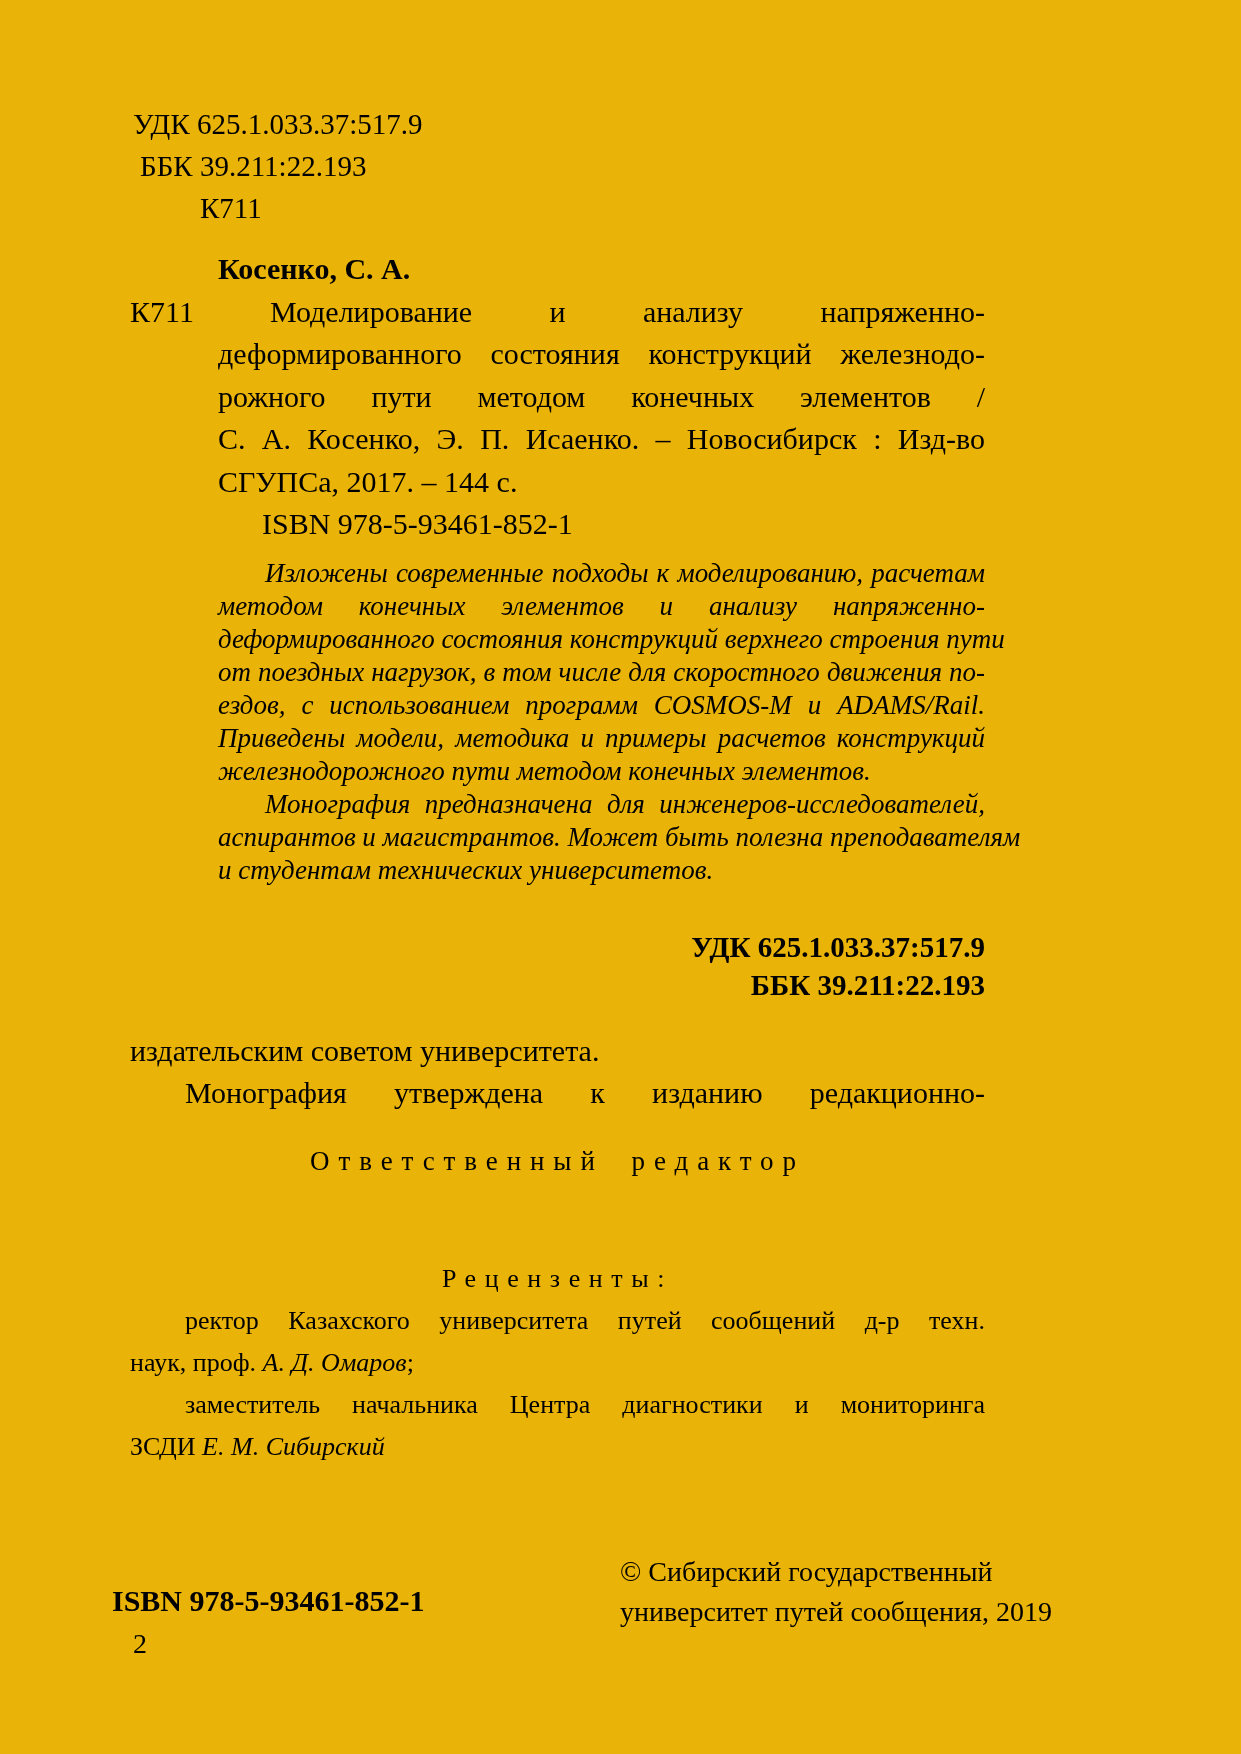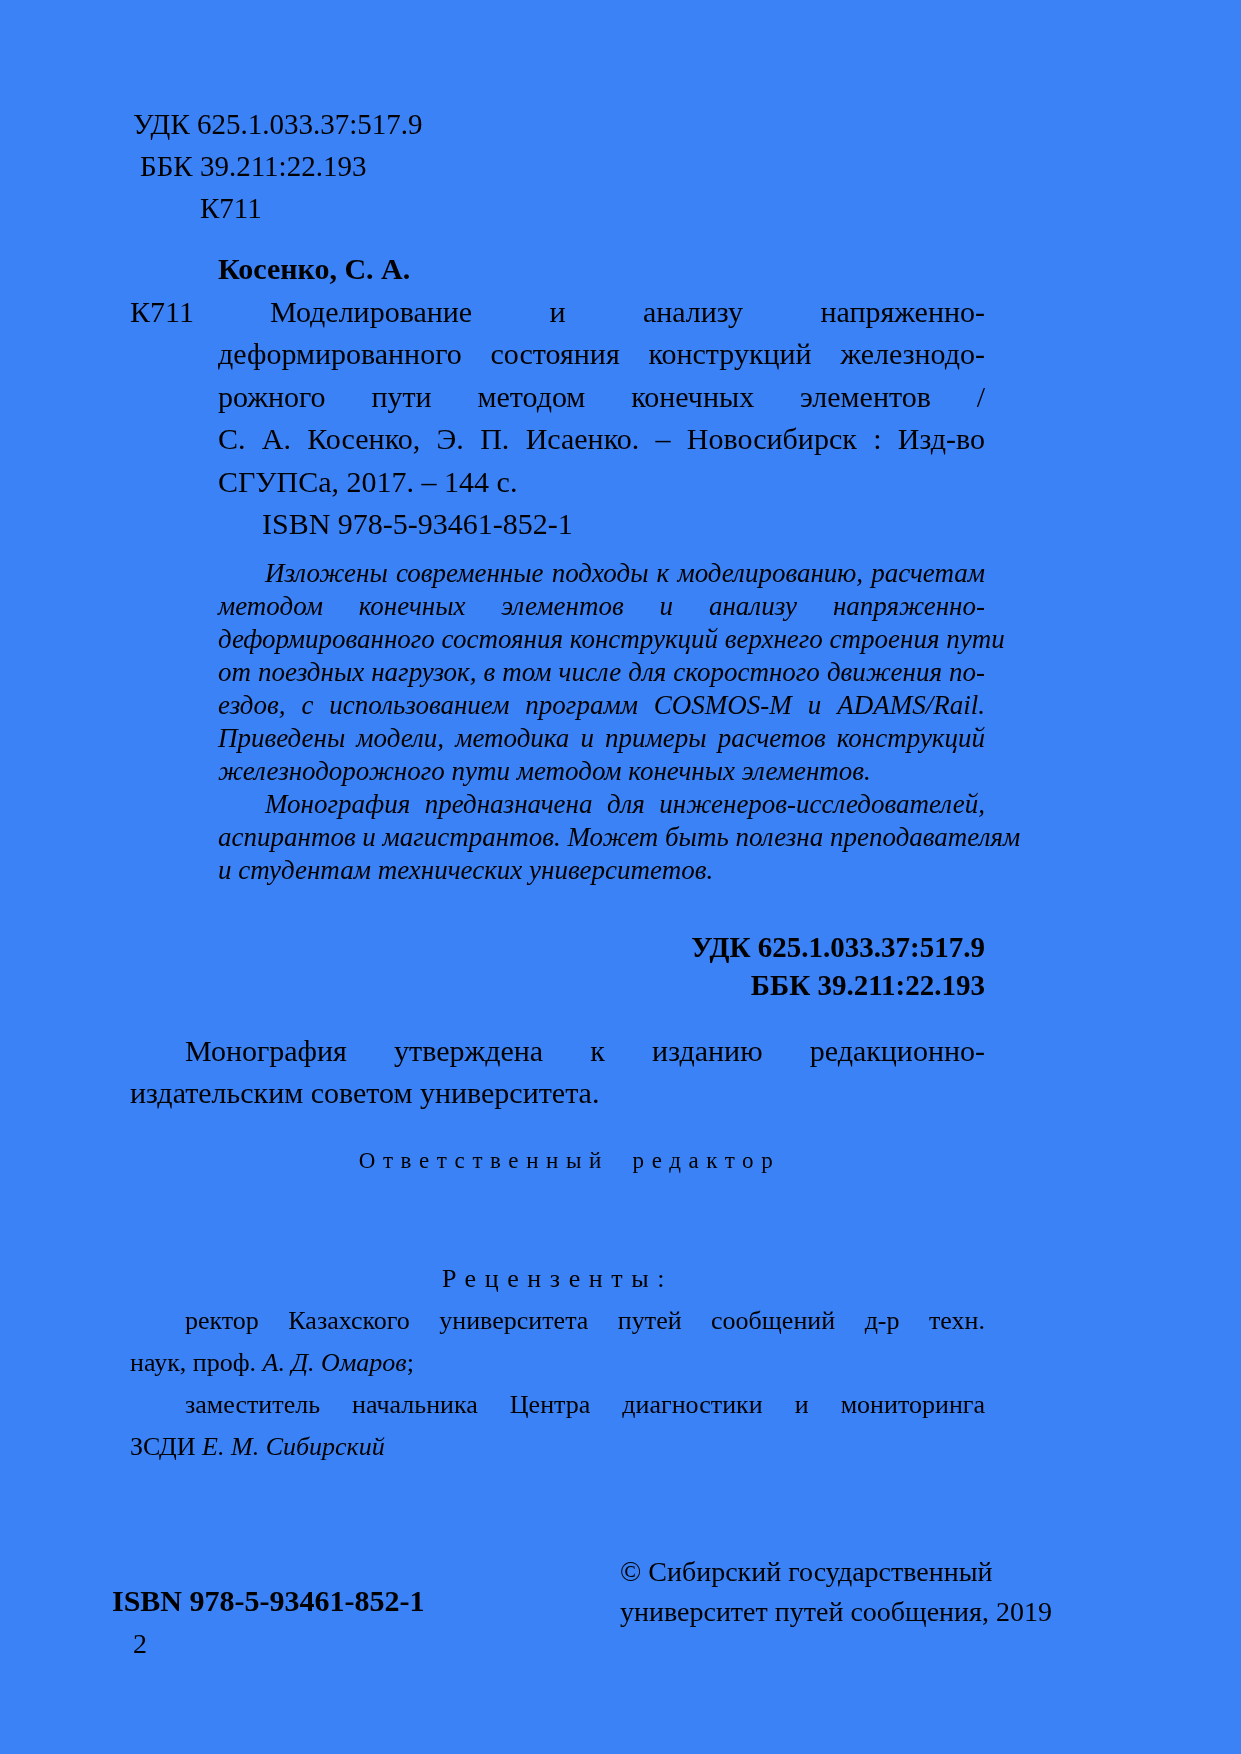--- a/index.html
+++ b/index.html
@@ -1,20 +1,20 @@
 <!DOCTYPE html>
 <html><head>
 <meta charset="utf-8">
 <style>
   html, body { margin: 0; padding: 0; background: #ffffff; }
   .page {
     position: relative;
     width: 1241px;
     height: 1754px;
-    background: #3b82f6;
+    background: #eab308;
     color: #000000;
     font-family: "Liberation Serif", serif;
     overflow: hidden;
   }
   .abs { position: absolute; }
   .pre { white-space: pre; }
   .line { white-space: nowrap; }
   .just { text-align: justify; text-align-last: justify; }
   .left { text-align: left; text-align-last: left; }
   .bold { font-weight: bold; }
@@ -31,21 +31,21 @@
   .card-isbn { padding-left: 44px; }
 
   .annotation { left: 218px; top: 557px; width: 767px; font-size: 27px; line-height: 33px; font-style: italic; }
   .indent47 { padding-left: 47px; }
 
   .classif { left: 130px; top: 928px; width: 855px; font-size: 29px; line-height: 38px; font-weight: bold; text-align: right; }
 
   .approval { left: 130px; top: 1030px; width: 855px; font-size: 30px; line-height: 42px; }
   .indent55 { padding-left: 55px; }
 
-  .editor { left: 142px; top: 1140px; width: 855px; font-size: 23px; line-height: 42px; }
+  .editor { left: 130px; top: 1140px; width: 855px; font-size: 27px; line-height: 42px; }
   .spaced { letter-spacing: 0.33em; word-spacing: 0.45em; }
 
   .reviewers { left: 130px; top: 1258px; width: 855px; font-size: 26px; line-height: 42px; }
 
   .copyright { left: 620px; top: 1552px; width: 400px; font-size: 28px; line-height: 40px; }
   .footer-isbn { left: 112px; top: 1584px; font-size: 30px; font-weight: bold; }
   .page-num { left: 133px; top: 1628px; font-size: 28px; }
 </style>
 </head>
 <body>
@@ -81,22 +81,22 @@
     <div class="line just">аспирантов и магистрантов. Может быть полезна преподавателям</div>
     <div class="line left">и студентам технических университетов.</div>
   </div>
 
   <div class="abs classif">
     <div class="line">УДК 625.1.033.37:517.9</div>
     <div class="line">ББК 39.211:22.193</div>
   </div>
 
   <div class="abs approval">
+    <div class="line left">издательским советом университета.</div>
     <div class="line just indent55">Монография утверждена к изданию редакционно-</div>
-    <div class="line left">издательским советом университета.</div>
   </div>
 
   <div class="abs editor">
     <div class="line center spaced">Ответственный редактор</div>
   </div>
 
   <div class="abs reviewers">
     <div class="line center spaced">Рецензенты:</div>
     <div class="line just indent55">ректор Казахского университета путей сообщений д-р техн.</div>
     <div class="line left"><span>наук, проф. </span><span class="it">А. Д. Омаров</span><span>;</span></div>

